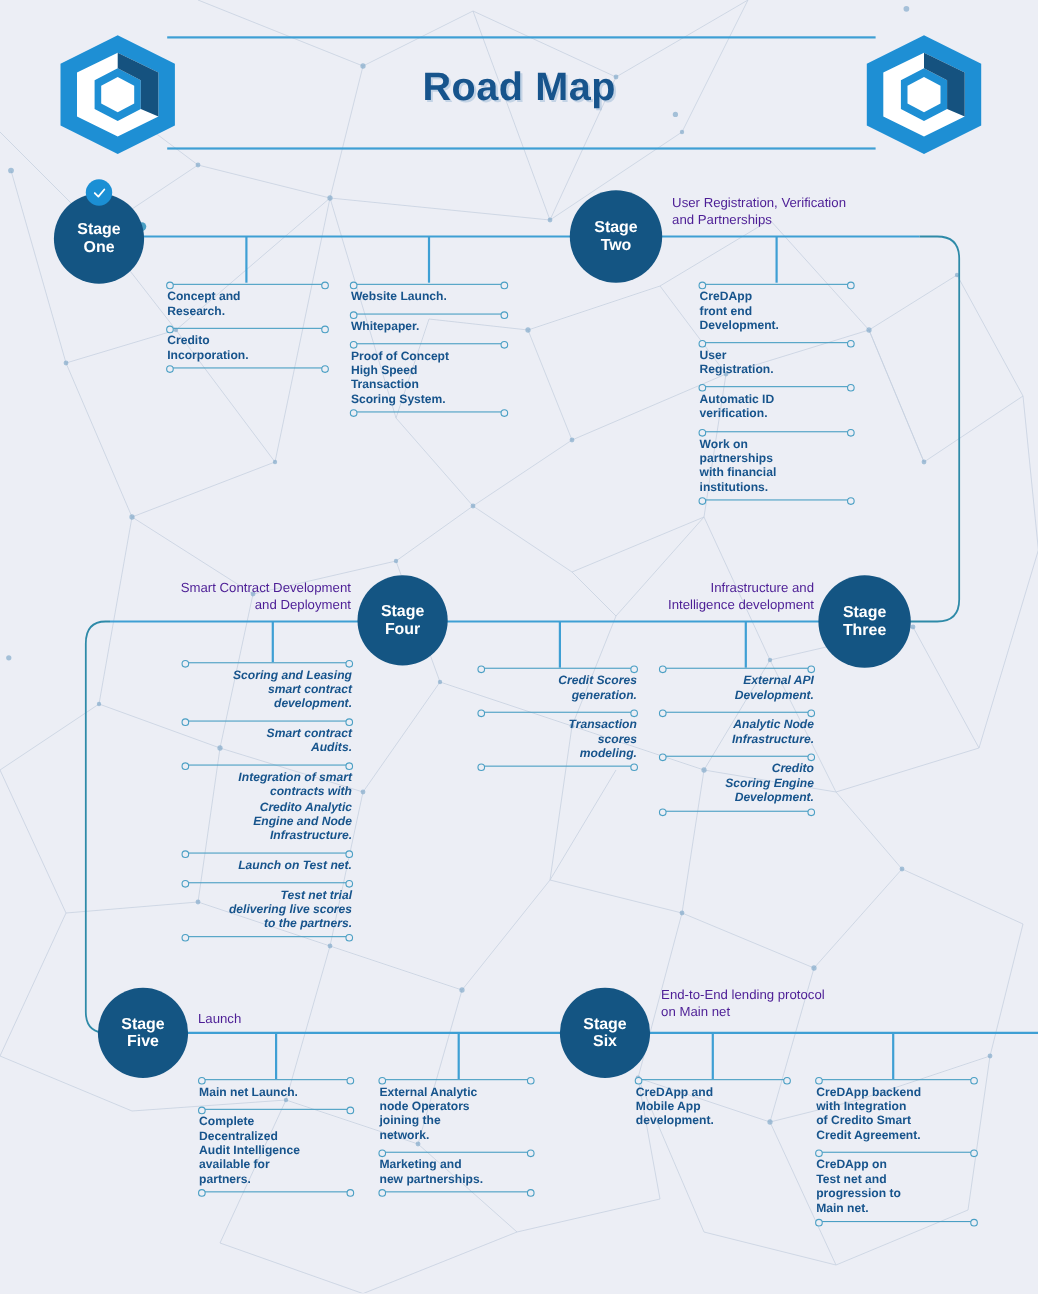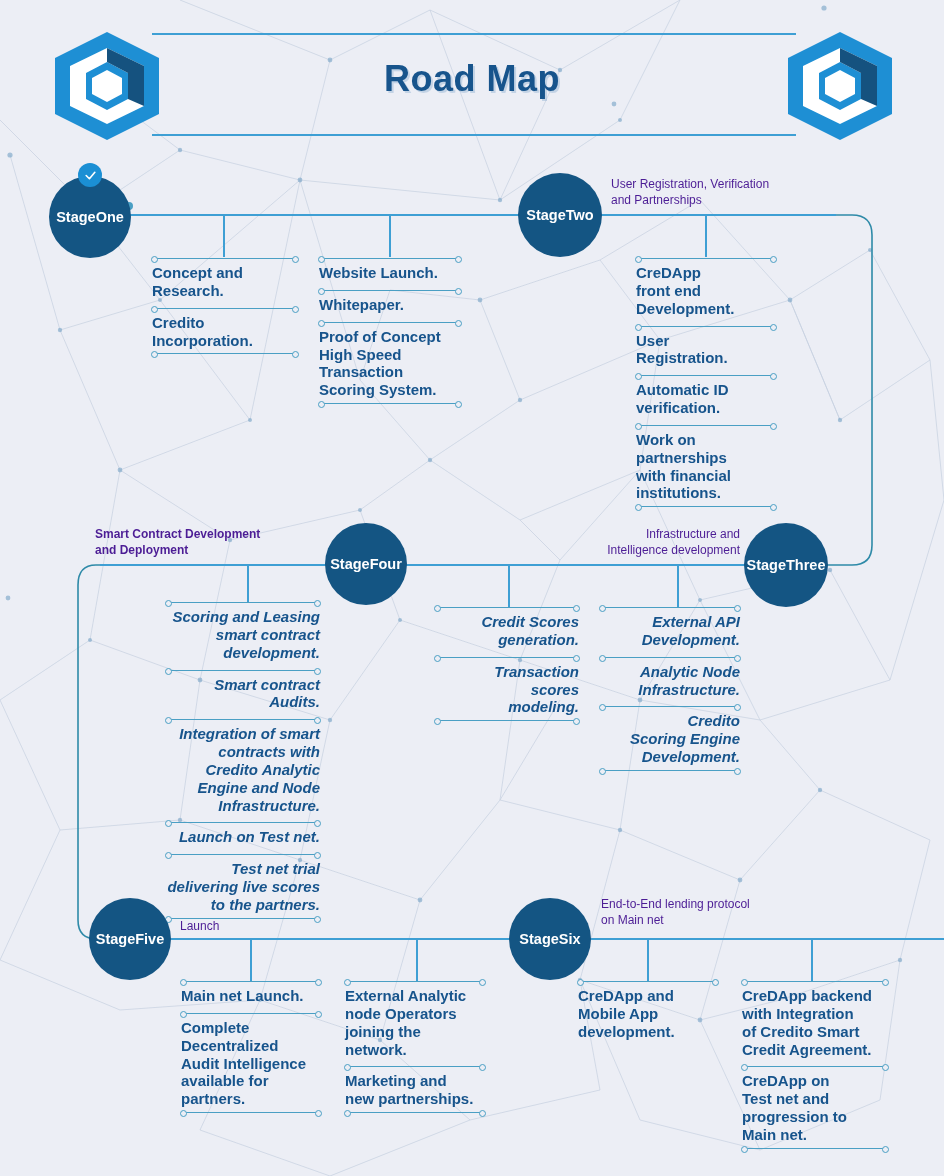--- a/index.html
+++ b/index.html
@@ -36,21 +36,21 @@
   .logo { position: absolute; top: 30px; width: 116px; height: 112px; }
   .logo.left { left: 49px; }
   .logo.right { left: 782px; }
 
   
   .stage {
     position: absolute;
     border-radius: 50%;
     background: #145583;
     color: #fff;
-    display: flex; flex-direction: row;
+    display: flex; flex-direction: column;
     align-items: center; justify-content: center;
     font-weight: bold; font-size: 14.5px; line-height: 1.12;
     text-align: left;
     z-index: 6;
   }
   .stage span { display: block; }
   .badge {
     position: absolute;
     width: 24px; height: 24px; border-radius: 50%;
     background: #1b8fd4;
@@ -68,21 +68,21 @@
     z-index: 4;
     white-space: pre-line;
   }
 
   
   .col { position: absolute; z-index: 5; }
   .item { position: relative; padding-bottom: 4px; }
   .item .txt {
     color: #17548c;
     font-weight: bold;
-    font-size: 15px;
+    font-size: 11px;
     line-height: 1.19;
     padding: 5px 0 4px 0;
     white-space: pre-line;
   }
   .rule {
     position: relative;
     height: 1px;
     background: #4a9fc4;
   }
   .rule::before, .rule::after {
@@ -346,21 +346,21 @@
 Scoring Engine
 Development.</div>
       <div class="rule"></div>
     </div>
   </div>
 
   <div class="stage" style="left:325px; top:523px; width:82px; height:82px;">
     <span>Stage</span>
     <span>Four</span>
   </div>
-  <div class="sec-head" style="left:95px; top:526px; width:224px; text-align:left;font-weight:bold;">Smart Contract Development
+  <div class="sec-head" style="left:95px; top:526px; width:224px; text-align:right;">Smart Contract Development
 and Deployment</div>
 
   <div class="col right-align" style="left:166px; top:602px; width:154px;">
     <div class="item">
       <div class="rule"></div>
       <div class="txt">Scoring and Leasing
 smart contract
 development.</div>
     </div>
     <div class="item">

